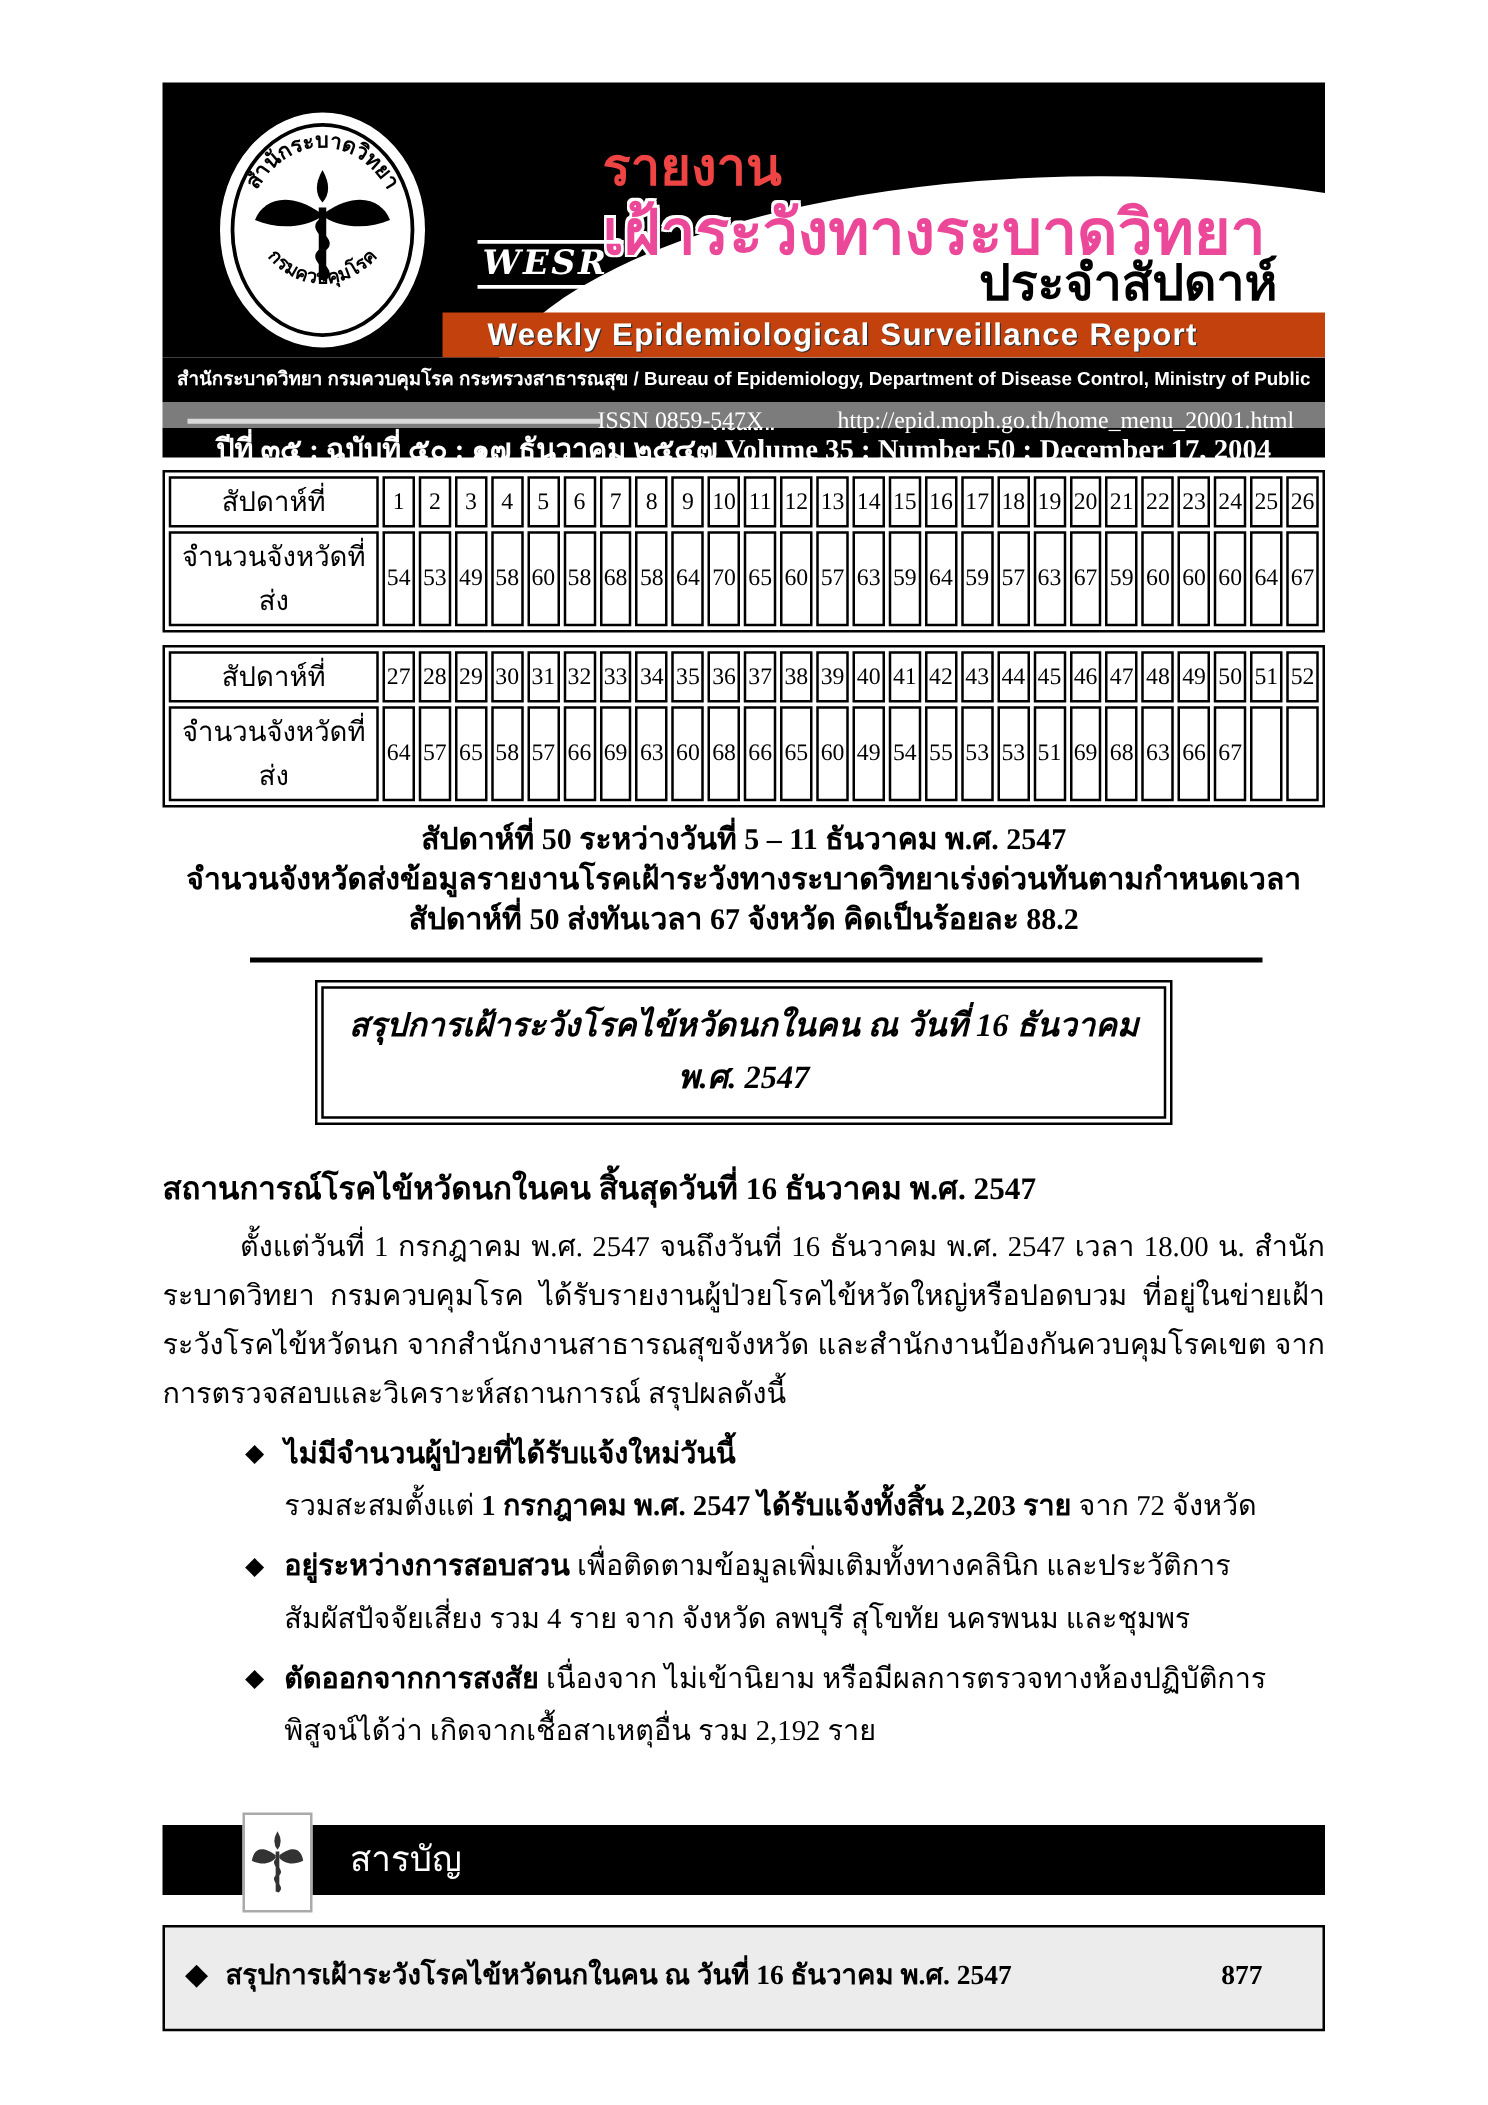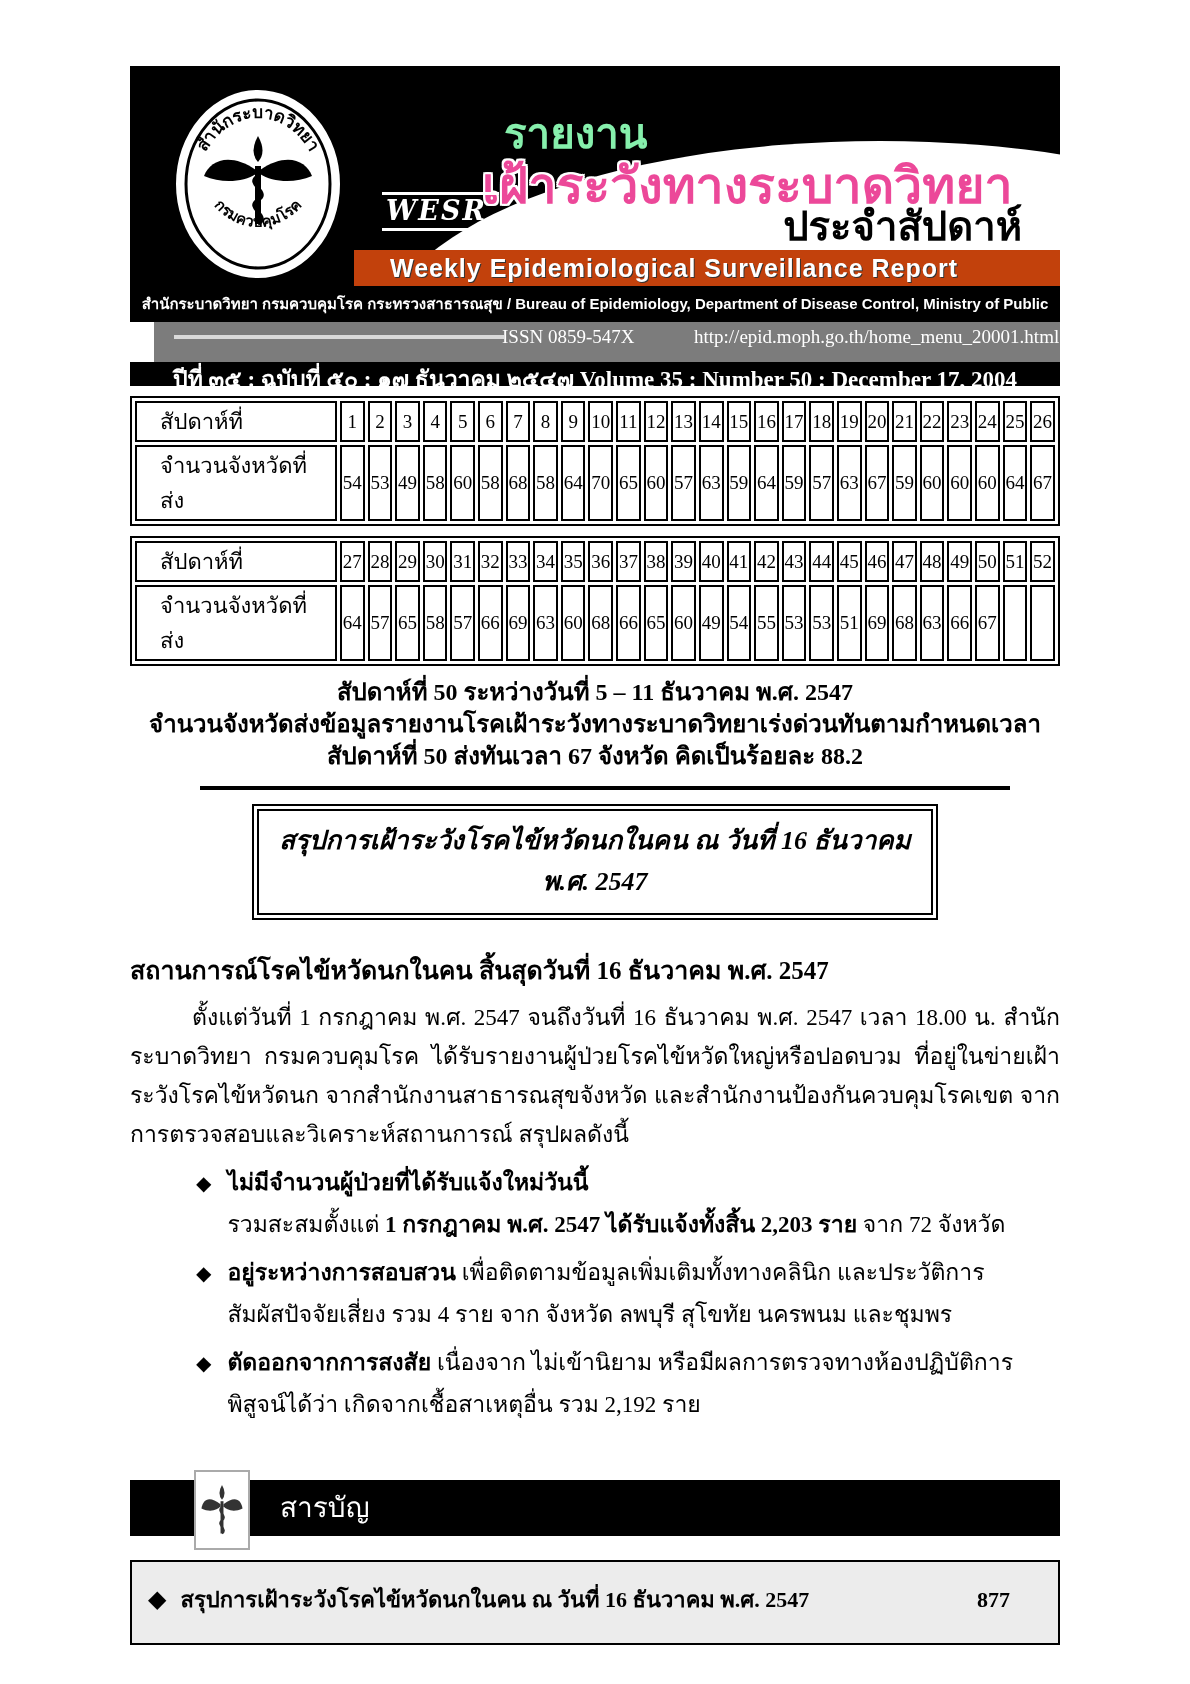--- a/index.html
+++ b/index.html
@@ -7,46 +7,46 @@
     width:1190px;height:1684px;background:#fff;position:relative;
     font-family:"Liberation Serif","DejaVu Serif",serif;color:#000;
   }
   .content{position:absolute;left:130px;top:66px;width:930px;}
 
   
   .masthead{width:930px;}
   .banner{position:relative;height:220px;background:#000;overflow:hidden;}
   .swoosh{position:absolute;left:250px;top:75px;width:1000px;height:400px;background:#fff;border-radius:50%;}
   .seal-wrap{position:absolute;left:38px;top:18px;width:180px;height:200px;}
-  .report-word{position:absolute;left:374px;top:34px;font-family:"Liberation Sans","DejaVu Sans",sans-serif;
-    font-weight:bold;font-size:42px;color:#86efac;}
+  .report-word{position:absolute;left:352px;top:34px;font-family:"Liberation Sans","DejaVu Sans",sans-serif;
+    font-weight:bold;font-size:42px;color:#ef4444;}
   .title-thai{position:absolute;left:352px;top:80px;font-family:"Liberation Sans","DejaVu Sans",sans-serif;
     font-weight:bold;font-size:50px;color:#ec4899;white-space:nowrap;
     text-shadow:-2px -2px 0 #fff,2px -2px 0 #fff,-2px 2px 0 #fff,2px 2px 0 #fff,0 -2px 0 #fff,0 2px 0 #fff,-2px 0 0 #fff,2px 0 0 #fff;}
   .wesr{position:absolute;left:252px;top:126px;font-family:"DejaVu Serif","Liberation Serif",serif;
     font-weight:bold;font-style:italic;font-size:27px;color:#fff;
     border-top:3px solid #fff;border-bottom:3px solid #fff;padding:0 12px 2px 4px;letter-spacing:2px;}
   .weekly-thai{position:absolute;right:38px;top:128px;font-family:"Liberation Sans","DejaVu Sans",sans-serif;
     font-weight:bold;font-size:40px;color:#000;}
   .band-english{position:absolute;left:224px;right:0;top:184px;height:36px;background:#c2410c;
     color:#fff;font-family:"Liberation Sans","DejaVu Sans",sans-serif;font-weight:bold;font-size:25px;
     line-height:36px;padding-left:36px;letter-spacing:1px;text-shadow:1px 1px 0 #333;}
   .bureau-row{height:36px;background:#000;color:#fff;text-align:center;
     font-family:"Liberation Sans","DejaVu Sans",sans-serif;font-weight:bold;font-size:15px;line-height:36px;}
-  .issn-row{position:relative;height:40px;background:#7c7c7c;color:#fff;margin-left:24px;}
+  .issn-row{position:relative;height:20px;background:#7c7c7c;color:#fff;}
   .issn-line{position:absolute;left:20px;top:13px;width:330px;height:4px;background:#d9d9d9;}
   .issn-text{position:absolute;left:348px;top:4px;font-size:19px;}
   .url-text{position:absolute;left:540px;top:4px;font-size:19px;}
   .volume-row{height:24px;background:#000;color:#fff;text-align:center;font-weight:bold;font-size:23px;line-height:36px;}
 
   
   .week-table{border-collapse:separate;border-spacing:3px;border:2px solid #000;background:#fff;
     width:930px;margin-top:10px;table-layout:fixed;}
-  .week-table th{width:152px;border:2px solid #000;font-size:22px;font-weight:normal;text-align:left;
-    padding:1px 23px;height:32px;margin-left:12px;}
+  .week-table th{width:152px;border:2px solid #000;font-size:22px;font-weight:normal;text-align:center;
+    padding:1px 6px;height:32px;margin-left:12px;}
   .week-table td{border:2px solid #000;text-align:center;font-size:19px;padding:0;height:32px;}
 
   
   .caption{margin-top:10px;text-align:center;font-weight:bold;font-size:24px;line-height:32px;}
   .rule{margin:14px 0 0 70px;width:810px;height:4px;background:#000;}
   .summary-box{margin:14px auto 0;width:676px;border:2px solid #000;padding:3px;background:#fff;}
   .summary-box-inner{border:2px solid #000;font-weight:bold;font-style:italic;font-size:26px;
     text-align:center;padding:8px 4px 12px;}
 
   

